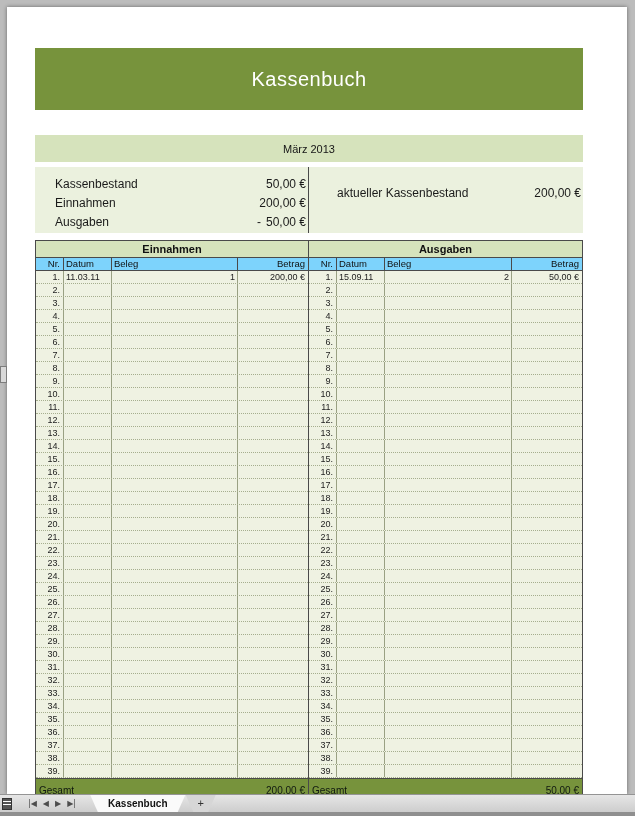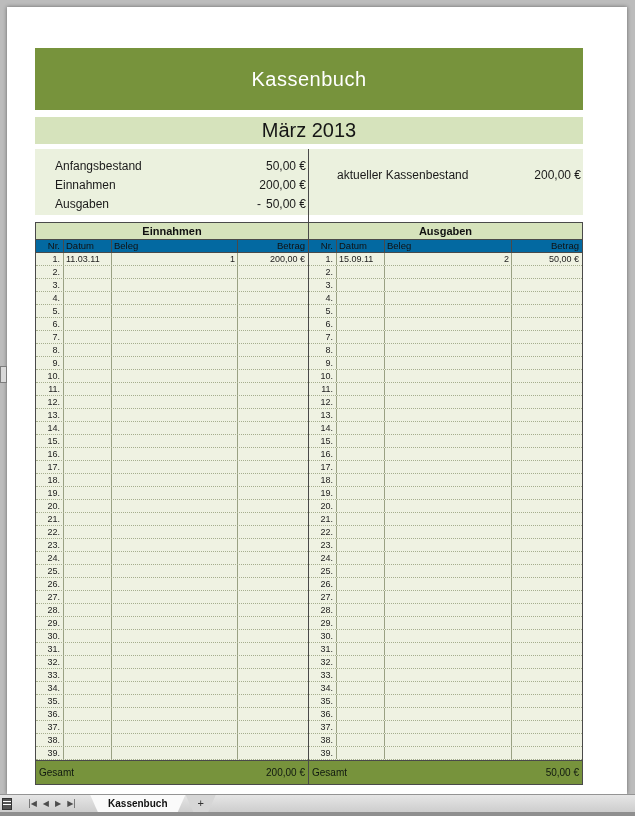--- a/index.html
+++ b/index.html
@@ -26,25 +26,25 @@
   
   .title-banner {
     height: 62px;
     background: #77933c;
     color: #ffffff;
     display: flex; align-items: center; justify-content: center;
     font-size: 20px;
     letter-spacing: .5px;
   }
   .month-banner {
-    margin-top: 7px;
+    margin-top: 25px;
     height: 27px;
     background: #d6e3bc;
     display: flex; align-items: center; justify-content: center;
-    font-size: 20px;
+    font-size: 11px;
     color: #151515;
   }
   
   .summary {
     margin-top: 5px;
     height: 66px;
     background: #ebf1de;
     display: flex;
     font-size: 12px;
   }
@@ -77,21 +77,21 @@
   .sectionhead { display: flex; height: 17px; background: #d6e3bc; border-bottom: 1px solid #4a4a4a; }
   .sectionhead .sh {
     width: 50%;
     display: flex; align-items: center; justify-content: center;
     font-weight: bold; font-size: 11px; color: #111;
   }
   .sectionhead .sh.left { border-right: 1px solid #4a4a4a; }
   .tbody { display: flex; }
   .half { width: 50%; }
   .half.left { border-right: 1px solid #4a4a4a; }
-  .colhead { display: flex; height: 13px; background: #0369a1; border-bottom: 1px solid #4a4a4a; font-size: 9.5px; color: #111; }
+  .colhead { display: flex; height: 13px; background: #7dd3fc; border-bottom: 1px solid #4a4a4a; font-size: 9.5px; color: #111; }
   .colhead .c { line-height: 12px; padding-left: 2px; border-right: 1px solid #4a4a4a; overflow: hidden; white-space: nowrap; }
   .colhead .c.cell-betrag { border-right: none; }
   .rows { background: #eff2e2; }
   .trow { display: flex; height: 13px; border-bottom: 1px dotted #a6ae8e; }
   .trow .c {
     font-size: 9px; line-height: 12px; color: #222;
     border-right: 1px solid #9aa183;
     overflow: hidden; white-space: nowrap;
   }
   .cell-nr { width: 28px; text-align: right; padding-right: 3px; }
@@ -165,21 +165,21 @@
 <div class="page">
   <div class="doc">
 
     <div class="title-banner">Kassenbuch</div>
 
     <div class="month-banner">März 2013</div>
 
     <div class="summary">
       <div class="sum-left">
         <div class="srow">
-          <span class="slabel">Anfangsbestand</span>
+          <span class="slabel">Kassenbestand</span>
           <span class="svalue">50,00 €</span>
         </div>
         <div class="srow">
           <span class="slabel">Einnahmen</span>
           <span class="svalue">200,00 €</span>
         </div>
         <div class="srow">
           <span class="slabel">Ausgaben</span>
           <span class="svalue"><span class="minus">-</span><span>50,00 €</span></span>
         </div>

